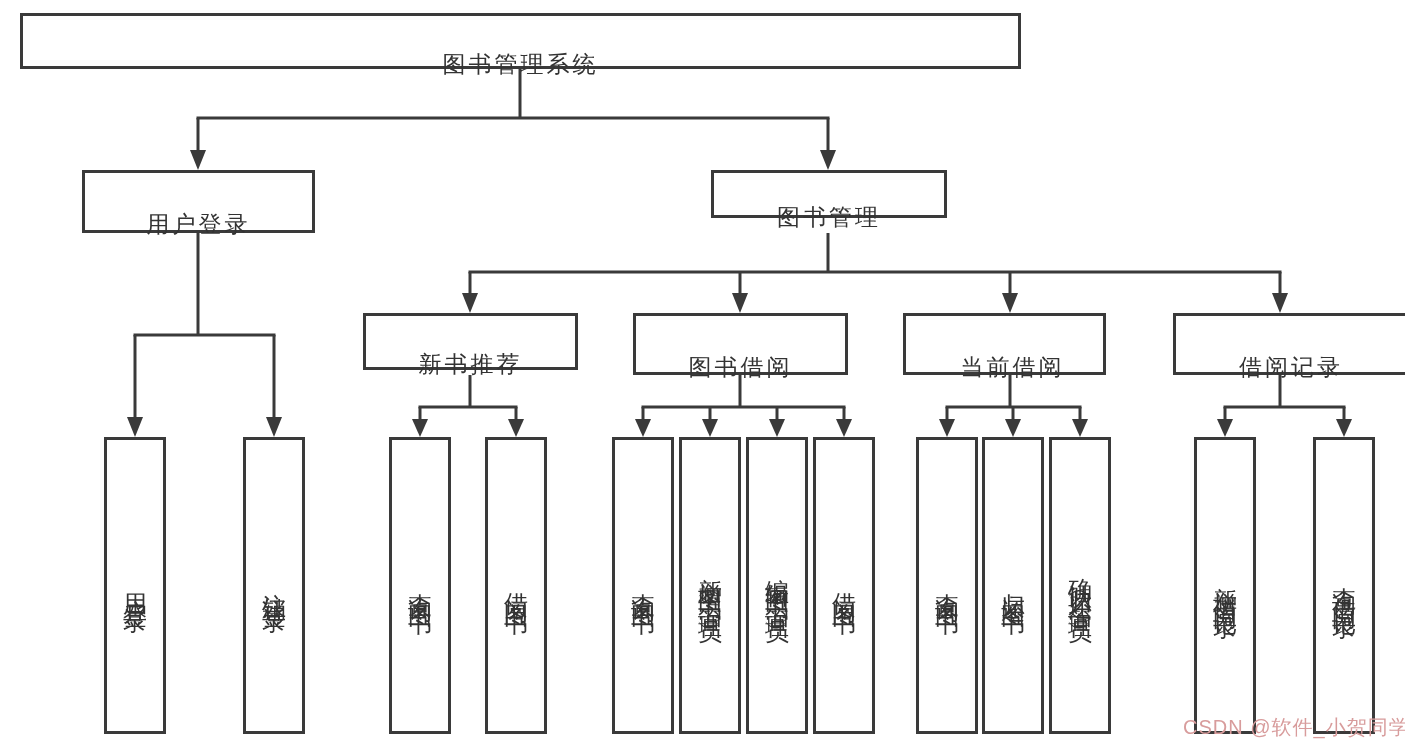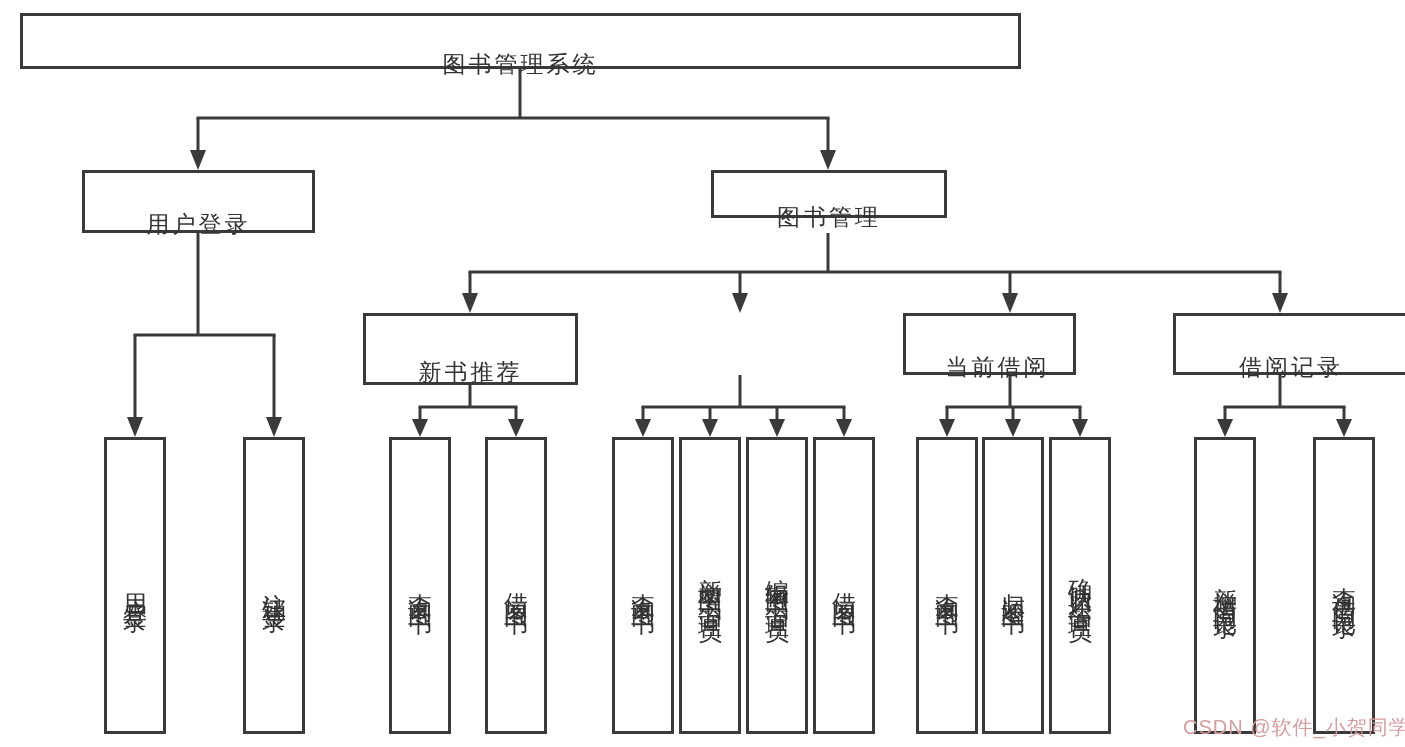--- a/index.html
+++ b/index.html
@@ -134,24 +134,27 @@
     <span>图书管理系统</span>
   </div>
 
   <div class="box h" style="left:82px; top:170px; width:233px; height:63px;">
     <span>用户登录</span>
   </div>
   <div class="box h" style="left:711px; top:170px; width:236px; height:48px;">
     <span>图书管理</span>
   </div>
 
-  <div class="box h" style="left:363px; top:313px; width:215px; height:72px;">
+  <div class="box h" style="left:363px; top:313px; width:215px; height:57px;">
     <span>新书推荐</span>
   </div>
-  <div class="box h" style="left:903px; top:313px; width:173px; height:62px;padding-left:16px;">
+  <div class="box h" style="left:633px; top:313px; width:215px; height:62px;">
+    <span>图书借阅</span>
+  </div>
+  <div class="box h" style="left:903px; top:313px; width:203px; height:62px;padding-left:16px;">
     <span>当前借阅</span>
   </div>
   <div class="box h" style="left:1173px; top:313px; width:236px; height:62px;">
     <span>借阅记录</span>
   </div>
 
   <div class="box leaf" style="left:104px; top:437px; width:62px; height:297px;">
     <span>用户登录</span>
   </div>
   <div class="box leaf" style="left:243px; top:437px; width:62px; height:297px;">

